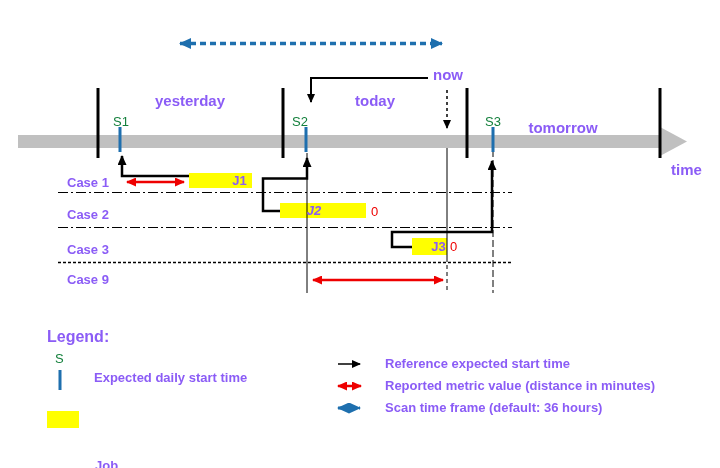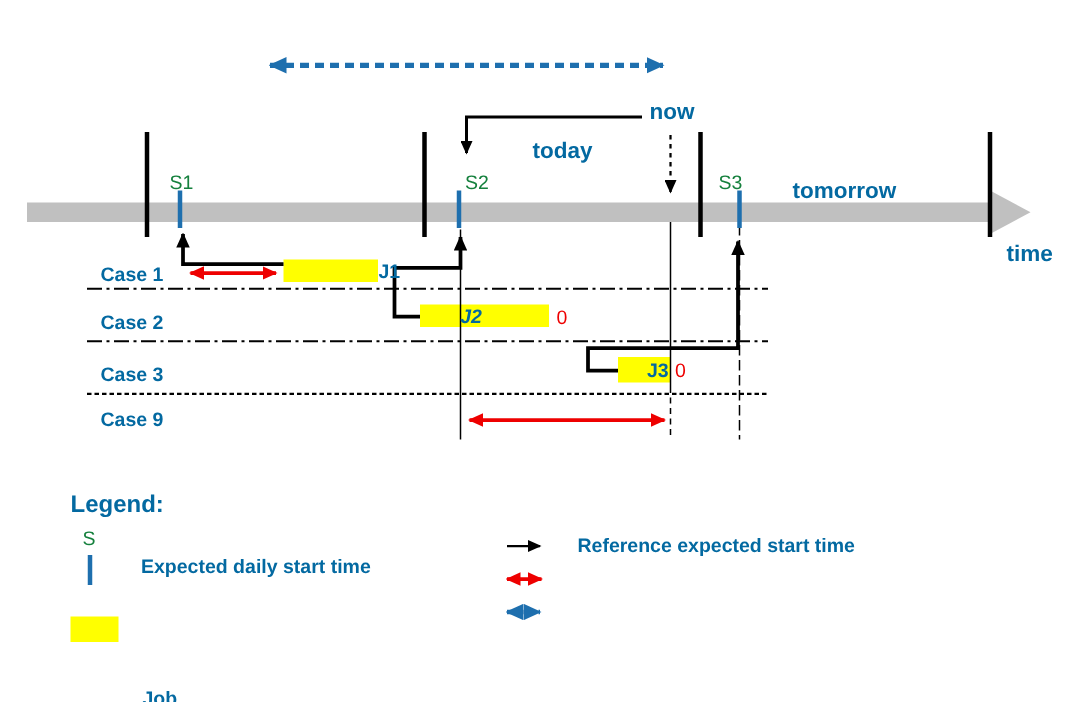--- a/index.html
+++ b/index.html
@@ -1,21 +1,21 @@
 <!DOCTYPE html>
 <html><head>
 <meta charset="utf-8">
 <style>
   html,body{margin:0;padding:0;background:#fff;}
   .canvas{
     position:relative;width:720px;height:468px;background:#ffffff;
     font-family:"Liberation Sans", sans-serif;overflow:hidden;
   }
   svg{position:absolute;left:0;top:0;}
-  .lbl{position:absolute;white-space:nowrap;color:#0369a1;line-height:1.1;}
+  .lbl{position:absolute;white-space:nowrap;color:#8b5cf6;line-height:1.1;}
   .day{font-size:15px;font-weight:bold;text-align:center;}
   .big{font-size:15px;font-weight:bold;}
   .case{font-size:13px;font-weight:bold;}
   .job-lbl{font-size:13px;font-weight:bold;text-align:center;}
   .sref{font-size:13px;color:#15803d;}
   .metric{font-size:13px;color:#EE0000;}
   .legend-title{font-size:16px;font-weight:bold;}
   .legend-item{font-size:13px;font-weight:bold;}
 </style>
 </head>
@@ -82,40 +82,43 @@
 
     <line x1="180" y1="43.5" x2="442" y2="43.5" stroke="#1E6FAE" stroke-width="3.5" stroke-dasharray="6,4" marker-start="url(#mbls)" marker-end="url(#mbl)"></line>
 
     <rect x="58.5" y="370" width="3" height="20" fill="#1E6FAE"></rect>
     <rect x="47" y="411" width="32" height="17" fill="#FFFF00"></rect>
     <line x1="338" y1="364" x2="360" y2="364" stroke="#000" stroke-width="1.5" marker-end="url(#mbs)"></line>
     <line x1="338" y1="386" x2="361" y2="386" stroke="#EE0000" stroke-width="2.5" marker-start="url(#mrs)" marker-end="url(#mr)"></line>
     <line x1="338" y1="408" x2="360" y2="408" stroke="#1E6FAE" stroke-width="3" stroke-dasharray="4,3" marker-start="url(#mbls)" marker-end="url(#mbl)"></line>
   </svg>
 
+  <div class="lbl day" style="left:140px;top:93px;width:100px;">yesterday</div>
   <div class="lbl day" style="left:325px;top:93px;width:100px;">today</div>
   <div class="lbl day" style="left:513px;top:93px;width:100px;margin-top:27px;">tomorrow</div>
   <div class="lbl big" style="left:433px;top:67px;">now</div>
   <div class="lbl big" style="left:671px;top:162px;">time</div>
 
   <div class="lbl sref" style="left:107px;top:115px;width:28px;text-align:center;">S1</div>
-  <div class="lbl sref" style="left:304px;top:115px;width:28px;text-align:center;">S2</div>
-  <div class="lbl sref" style="left:479px;top:115px;width:28px;text-align:left;">S3</div>
+  <div class="lbl sref" style="left:292px;top:115px;width:28px;text-align:left;">S2</div>
+  <div class="lbl sref" style="left:479px;top:115px;width:28px;text-align:center;">S3</div>
 
   <div class="lbl case" style="left:67px;top:176px;">Case 1</div>
   <div class="lbl case" style="left:67px;top:208px;">Case 2</div>
   <div class="lbl case" style="left:67px;top:243px;">Case 3</div>
   <div class="lbl case" style="left:67px;top:273px;">Case 9</div>
 
-  <div class="lbl job-lbl" style="left:204px;top:174px;width:77px;padding-left:17px;">J1</div>
+  <div class="lbl job-lbl" style="left:184px;top:174px;width:77px;padding-left:17px;">J1</div>
   <div class="lbl job-lbl" style="left:271px;top:204px;width:86px;font-style:italic;">J2</div>
   <div class="lbl job-lbl" style="left:412px;top:240px;width:53px;">J3</div>
 
   <div class="lbl metric" style="left:371px;top:205px;">0</div>
   <div class="lbl metric" style="left:450px;top:240px;">0</div>
 
   <div class="lbl legend-title" style="left:47px;top:328px;">Legend:</div>
   <div class="lbl sref" style="left:55px;top:352px;">S</div>
   <div class="lbl legend-item" style="left:94px;top:371px;">Expected daily start time</div>
   <div class="lbl legend-item" style="left:95px;top:412px;margin-top:47px;">Job</div>
   <div class="lbl legend-item" style="left:385px;top:357px;">Reference expected start time</div>
+  <div class="lbl legend-item" style="left:385px;top:379px;">Reported metric value (distance in minutes)</div>
+  <div class="lbl legend-item" style="left:385px;top:401px;">Scan time frame (default: 36 hours)</div>
 
 </div>
 
 </body></html>

